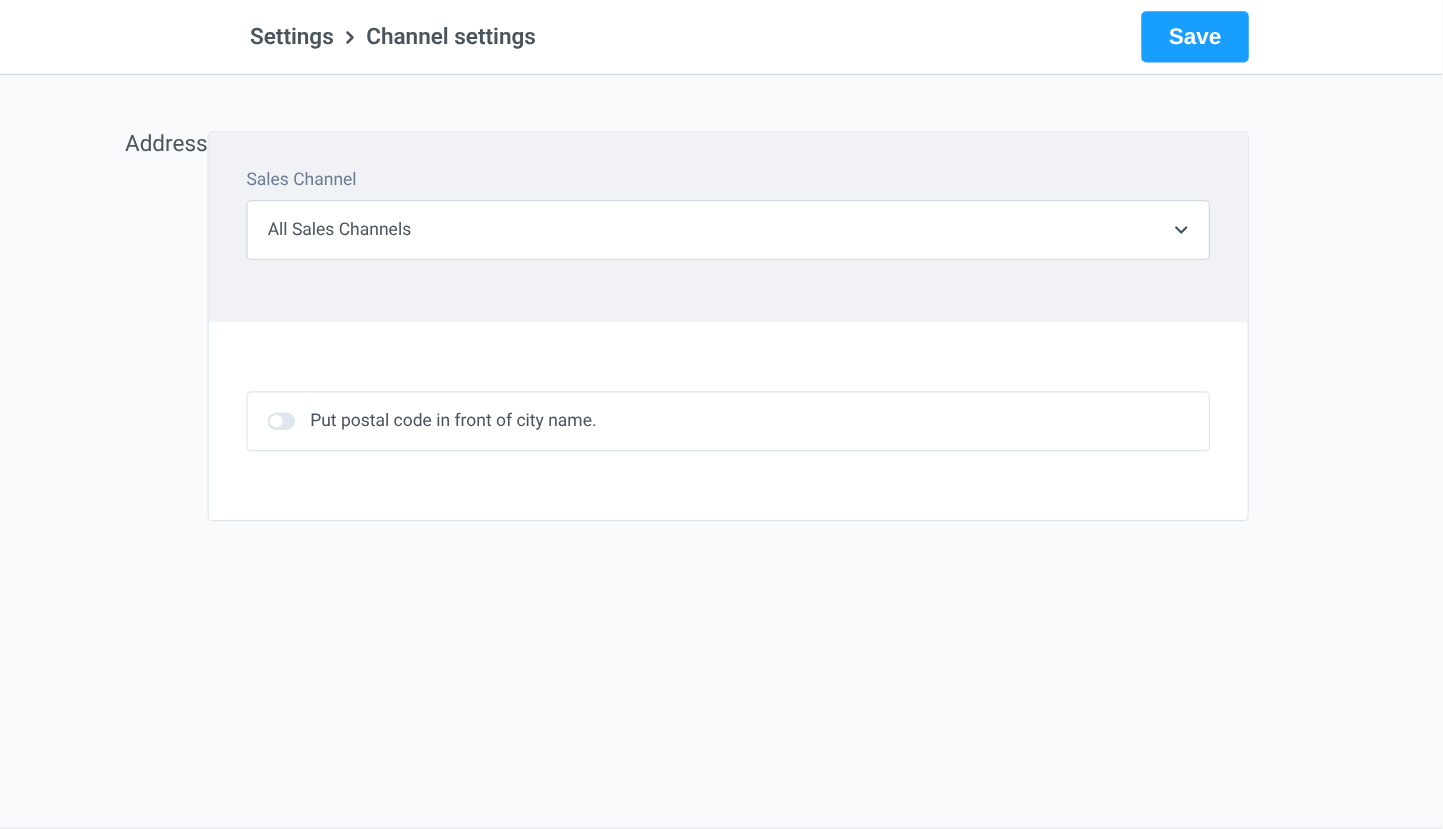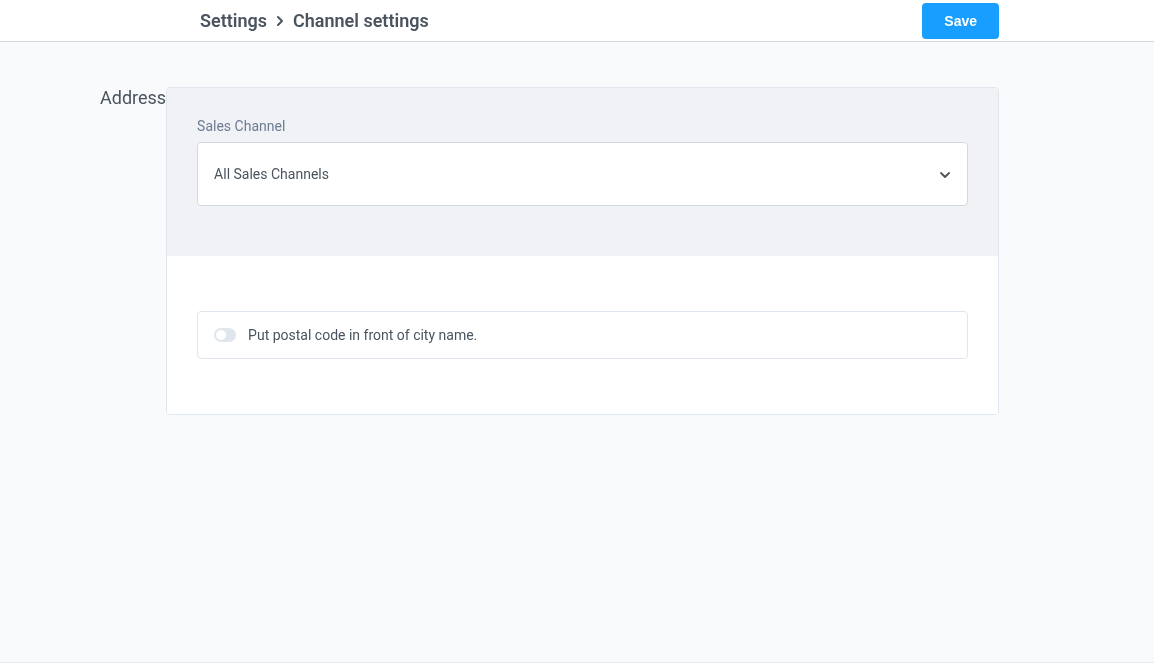--- a/index.html
+++ b/index.html
@@ -11,21 +11,21 @@
       font-family: -apple-system, BlinkMacSystemFont, "Segoe UI", Roboto, "Helvetica Neue", Arial, sans-serif;
       background: #f9fafb;
       color: #52667a;
       font-size: 14px;
       width: 1154px;
       height: 663px;
       overflow: hidden;
     }
     .header-bar {
       background: #ffffff;
-      height: 42px;
+      height: 60px;
       display: flex;
       align-items: center;
       justify-content: space-between;
       padding: 0 155px 0 200px;
       border-bottom: 1px solid #d1d9e0;
     }
     .breadcrumb {
       display: flex;
       align-items: center;
       font-size: 18px;
@@ -37,21 +37,21 @@
       display: inline-flex;
       align-items: center;
       color: #4a545e;
     }
     .save-btn {
       background: #189eff;
       color: #ffffff;
       border: none;
       border-radius: 4px;
       padding: 10px 22px;
-      font-size: 14px;
+      font-size: 18px;
       font-weight: 600;
       cursor: pointer;
     }
     .content {
       display: flex;
       padding: 45px 155px 0 100px;
     }
     .side-label {
       font-size: 18px;
       color: #4a545e;
@@ -73,21 +73,21 @@
       color: #6b7c93;
       font-size: 14px;
       margin-bottom: 8px;
       display: block;
     }
     .select-wrap {
       position: relative;
       background: #ffffff;
       border: 1px solid #d1d9e0;
       border-radius: 4px;
-      height: 64px;
+      height: 48px;
       display: flex;
       align-items: center;
       padding: 0 16px;
       justify-content: space-between;
       cursor: pointer;
     }
     .select-value {
       color: #4a545e;
       font-size: 14px;
     }

